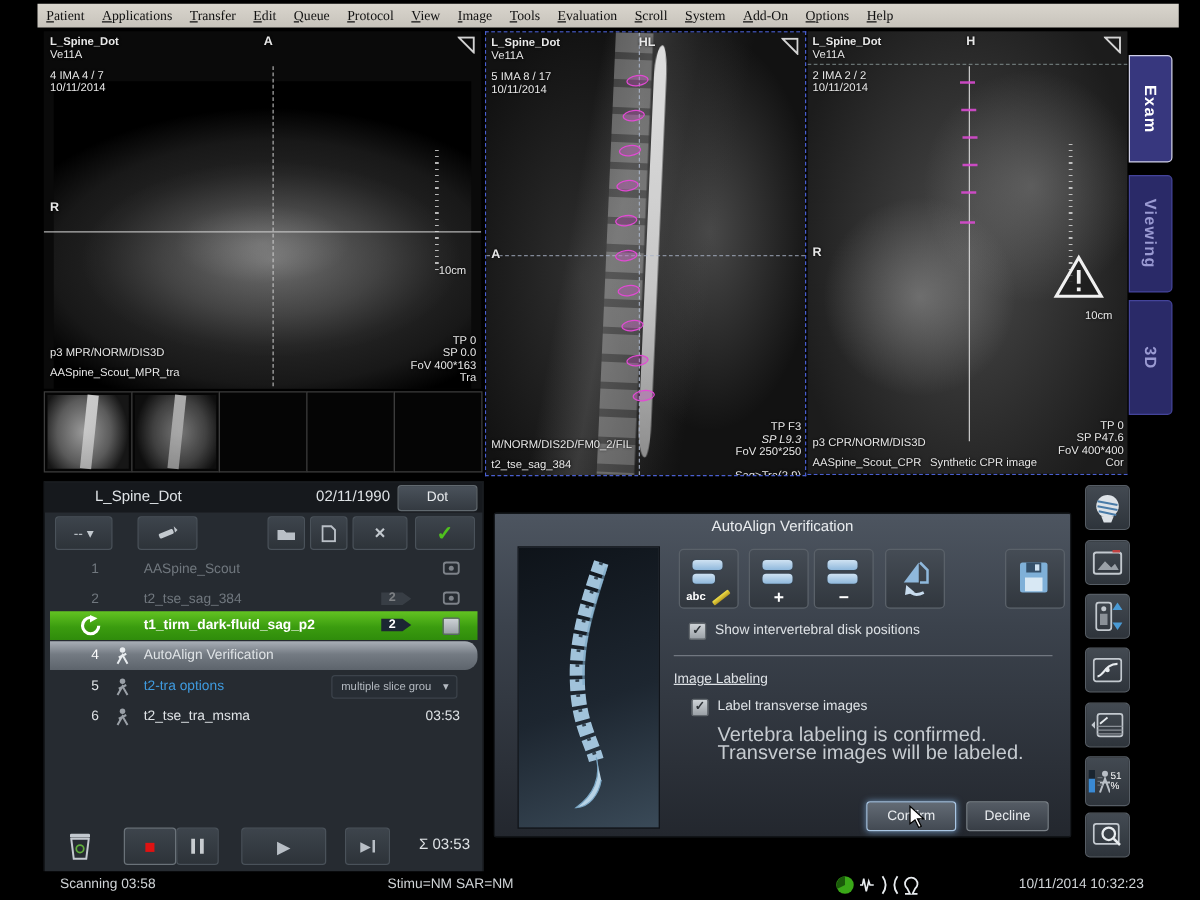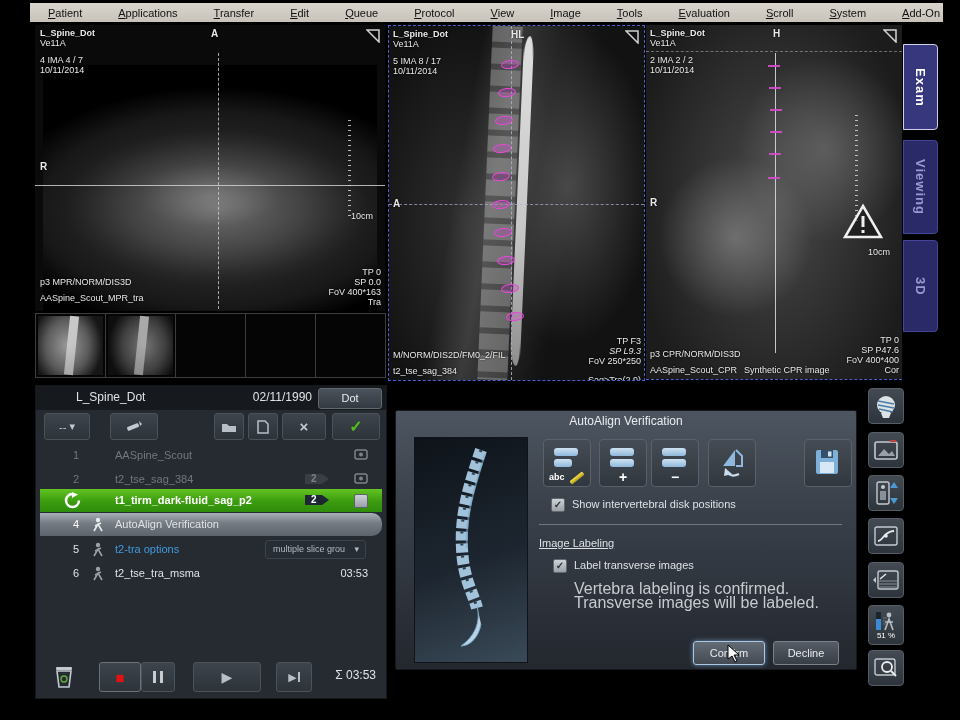--- a/index.html
+++ b/index.html
@@ -3,21 +3,21 @@
 <meta charset="utf-8">
 <style>
   html,body{margin:0;padding:0;background:#000;}
   #screen{position:relative;width:960px;height:720px;background:#000;overflow:hidden;
           font-family:"Liberation Sans",sans-serif;-webkit-font-smoothing:antialiased;}
   .abs{position:absolute;}
 
   
   #menubar{left:30px;top:3px;width:913px;height:19px;background:linear-gradient(#d9d5cd,#c7c3bb);
            display:flex;align-items:center;font-size:11px;color:#111;}
-  .menu-item{padding:0 18px;cursor:default;white-space:nowrap;display:inline-block;}
+  .menu-item{padding:0 7px;cursor:default;white-space:nowrap;display:inline-block;font-family:Liberation Serif, serif;}
   .menu-item::first-letter{text-decoration:underline;}
 
   
   .vp{background:#0a0a0a;overflow:hidden;}
   #vp1{left:35px;top:25px;width:350px;height:286px;}
   #vp2{left:388px;top:25px;width:255px;height:354px;border:1px dashed #4a5fd0;}
   #vp3{left:646px;top:25px;width:256px;height:354px;border-bottom:1px dashed #4a5fd0;}
   .ovl{position:absolute;color:#e8e8e8;font-size:9px;line-height:11px;font-weight:bold;
        text-shadow:0 0 2px #000;white-space:pre;}
   .ovl.dim{font-weight:normal;}
@@ -147,21 +147,21 @@
   .dlg-btn{position:absolute;top:230px;height:22px;background:linear-gradient(#555c65,#383e46);
            border:1px solid #7a8188;border-radius:3px;color:#e8ebee;font-size:11px;text-align:center;line-height:22px;}
   #confirm-btn{left:297px;width:70px;border-color:#a9c6e4;box-shadow:0 0 5px rgba(130,175,225,.7);
                background:linear-gradient(#636b75,#434a53);}
   #decline-btn{left:377px;width:64px;}
   #cursor{left:726px;top:644px;}
 
   
   .sbtn{left:868px;width:34px;height:34px;background:linear-gradient(#434a52,#2e343b);border:1px solid #565d65;
         border-radius:4px;display:flex;align-items:center;justify-content:center;position:absolute;}
-  #sb6{height:38px;flex-direction:column;color:#fff;font-size:8px;line-height:8px;}
+  #sb6{height:38px;flex-direction:row;color:#fff;font-size:8px;line-height:8px;}
 
   
   #statusbar{left:0px;top:697px;width:960px;height:23px;background:#000;color:#cfd3d6;font-size:11px;}
   #st-left{position:absolute;left:48px;top:4px;}
   #st-mid{position:absolute;left:310px;top:4px;}
   #st-date{position:absolute;left:815px;top:4px;}
   #st-icons{position:absolute;left:668px;top:2px;}
 
   .corner{position:absolute;top:4px;right:5px;opacity:.9;}
 </style>
@@ -539,14 +539,27 @@
     <span>51 %</span>
   </div>
   <div class="sbtn" style="top:650px;">
     <svg width="24" height="22">
       <rect x="1" y="2" width="20" height="16" rx="2" fill="none" stroke="#c3c9cf" stroke-width="1.4"></rect>
       <circle cx="13" cy="10" r="5" fill="none" stroke="#e8ecef" stroke-width="1.8"></circle>
         <path d="M17,14 l5,5" stroke="#e8ecef" stroke-width="2"></path>
     </svg>
   </div>
 
+  <div id="statusbar" class="abs">
+    <span id="st-left">Scanning 03:58</span>
+    <span id="st-mid">Stimu=NM SAR=NM</span>
+    <svg id="st-icons" width="80" height="18">
+      <circle cx="8" cy="9" r="7" fill="#3aa818"></circle>
+        <path d="M8,9 L8,2 A7,7 0 0,0 2,12 Z" fill="#1a5a0a"></path>
+      <path d="M20,9 h2 l1,-5 2,10 2,-8 1,3 h3" stroke="#e8ecef" stroke-width="1.3" fill="none"></path>
+      <path d="M38,2 q5,7 0,14" stroke="#e8ecef" stroke-width="1.5" fill="none"></path>
+      <path d="M50,2 q-5,7 0,14" stroke="#e8ecef" stroke-width="1.5" fill="none"></path>
+      <path d="M56,16 h4 l-2,-4 a5,5 0 1,1 6,0 l-2,4 h4" stroke="#e8ecef" stroke-width="1.4" fill="none"></path>
+    </svg>
+    <span id="st-date">10/11/2014 10:32:23</span>
+  </div>
 
 </div>
 
 </body></html>

